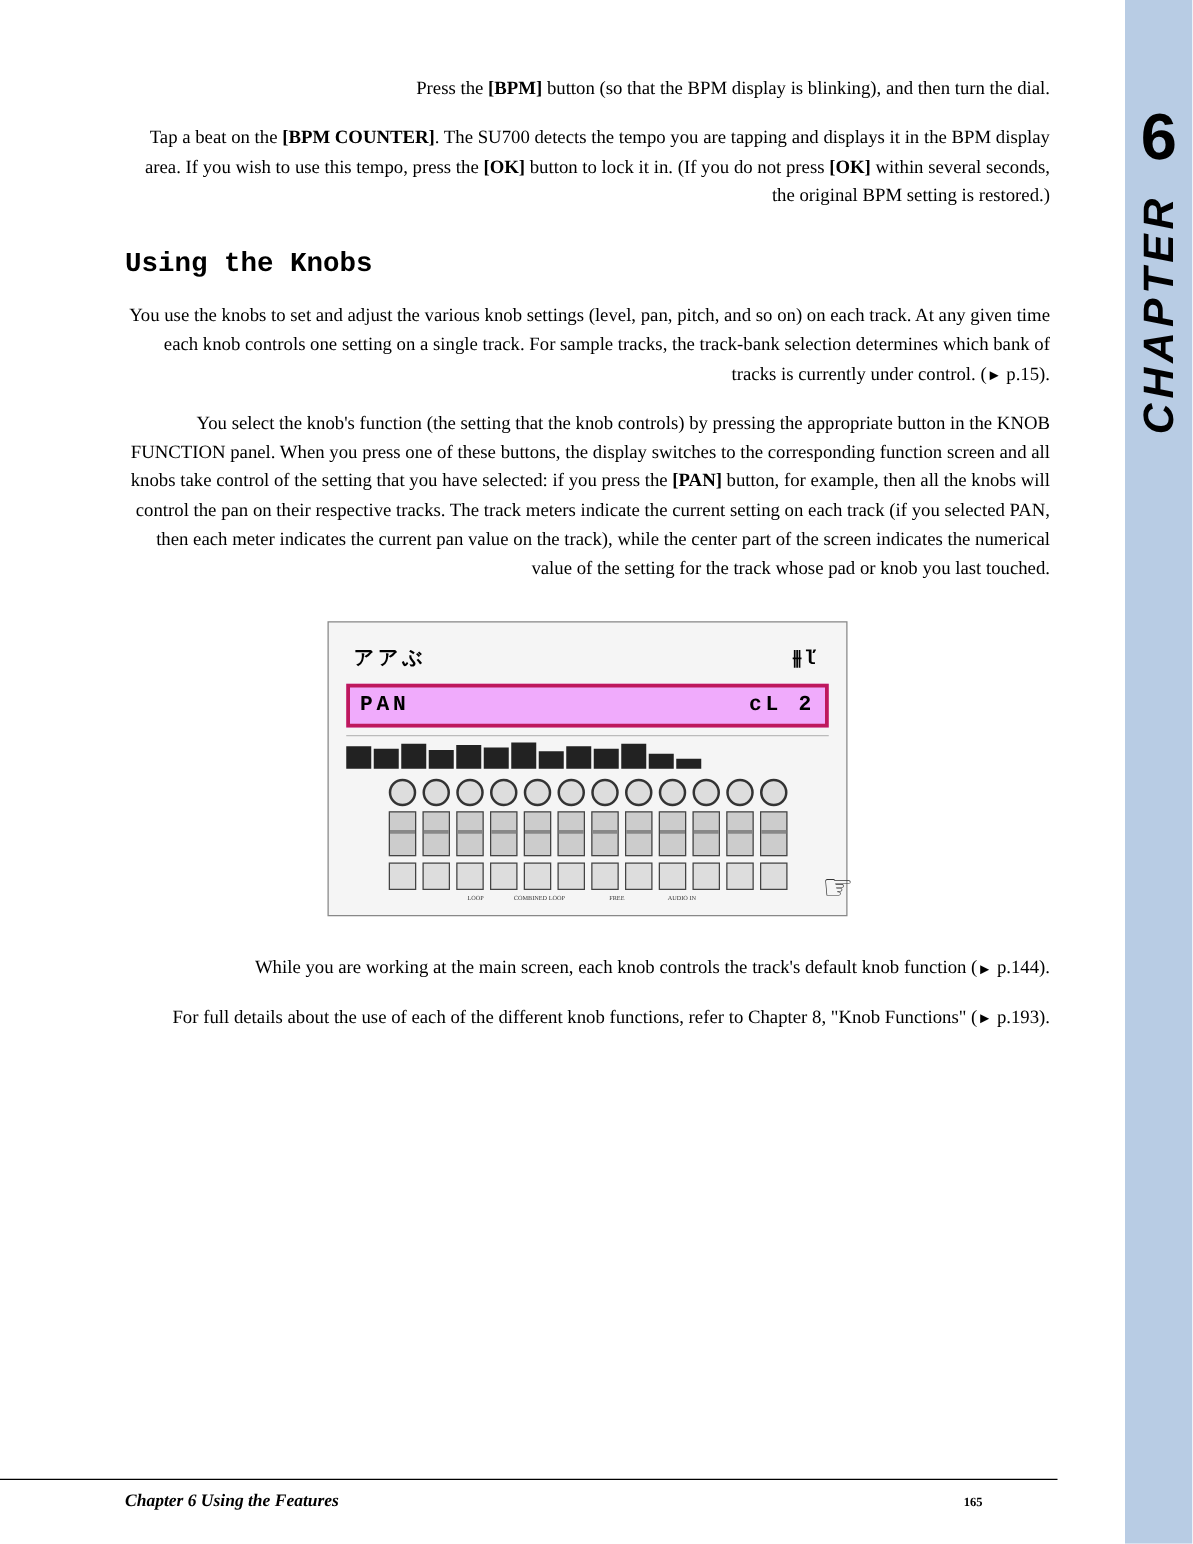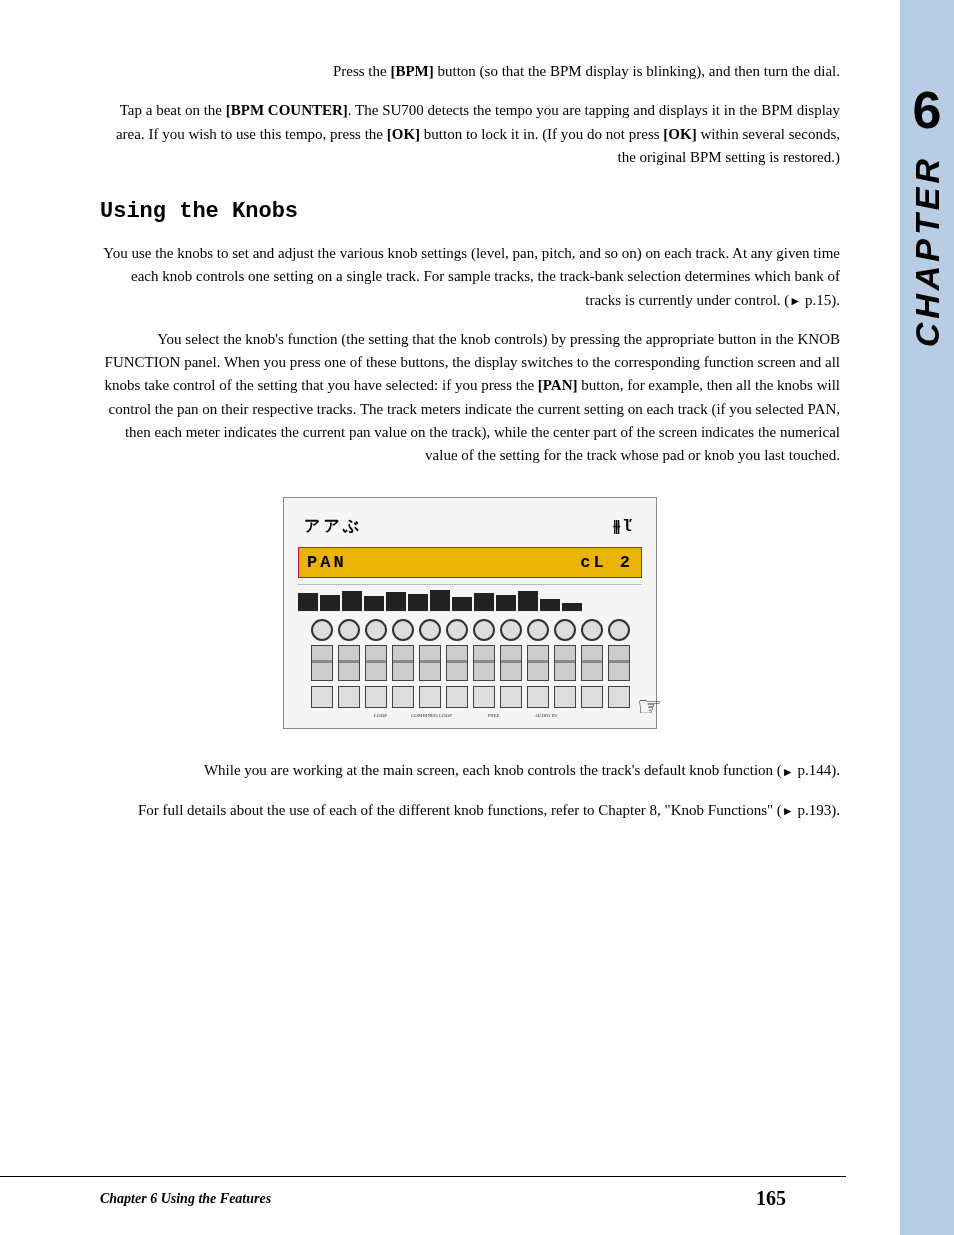--- a/index.html
+++ b/index.html
@@ -65,21 +65,21 @@
     .section-heading {
       font-size: 22px;
       font-weight: bold;
       margin-top: 30px;
       margin-bottom: 18px;
       font-family: Liberation Mono, monospace;
     }
 
     .device-diagram {
       margin: 30px auto;
-      width: 374px;
+      width: 416px;
       border: 1.5px solid #888;
       background: #f5f5f5;
       padding: 14px 14px 10px 14px;
       position: relative;
     }
 
     .display-row {
       display: flex;
       justify-content: space-between;
       align-items: center;
@@ -179,21 +179,21 @@
       padding: 10px 60px 25px 100px;
     }
 
     .footer-title {
       font-style: italic;
       font-weight: bold;
       font-size: 14px;
     }
 
     .footer-page {
-      font-size: 20px;
+      font-size: 10px;
       font-weight: bold;
     }
 
     .arrow-ref {
       display: inline-block;
       font-size: 12px;
       vertical-align: middle;
     }
 
     .thin-line {
@@ -238,21 +238,21 @@
     You select the knob's function (the setting that the knob controls) by pressing the appropriate button in the KNOB FUNCTION panel. When you press one of these buttons, the display switches to the corresponding function screen and all knobs take control of the setting that you have selected: if you press the <strong>[PAN]</strong> button, for example, then all the knobs will control the pan on their respective tracks. The track meters indicate the current setting on each track (if you selected PAN, then each meter indicates the current pan value on the track), while the center part of the screen indicates the numerical value of the setting for the track whose pad or knob you last touched.
   </p>
 
   <div class="device-diagram">
 
     <div class="display-row">
       <span class="display-left" style="font-family: 'Courier New', monospace; font-weight:bold; letter-spacing:3px;">アアぶ</span>
       <span class="display-right" style="font-family: 'Courier New', monospace; font-weight:bold; letter-spacing:2px;">⫵ľ</span>
     </div>
 
-    <div style="display:flex; justify-content:space-between; font-family:'Courier New',monospace; font-size:17px; font-weight:bold; letter-spacing:3px; background:#eab308; border:1px solid #be185d; padding:5px 8px; margin-bottom:6px;">
+    <div style="display:flex; justify-content:space-between; font-family:'Courier New',monospace; font-size:17px; font-weight:bold; letter-spacing:3px; background:#f0abfc; border:3px solid #be185d; padding:5px 8px; margin-bottom:6px;">
       <span>PAN</span>
       <span>cL 2</span>
     </div>
 
     <hr class="thin-line">
 
     <div class="eq-bars">
       <div class="eq-bar" style="height:18px;"></div>
       <div class="eq-bar" style="height:16px;"></div>
       <div class="eq-bar" style="height:20px;"></div>

